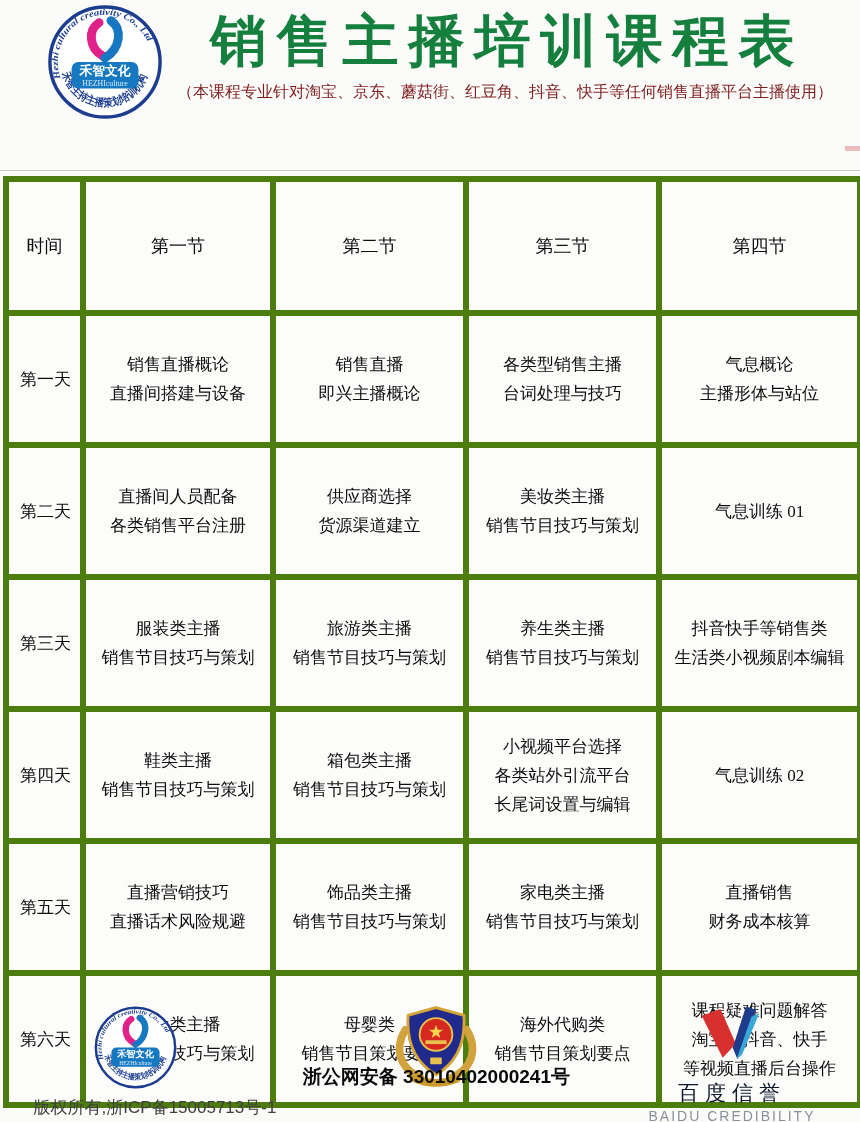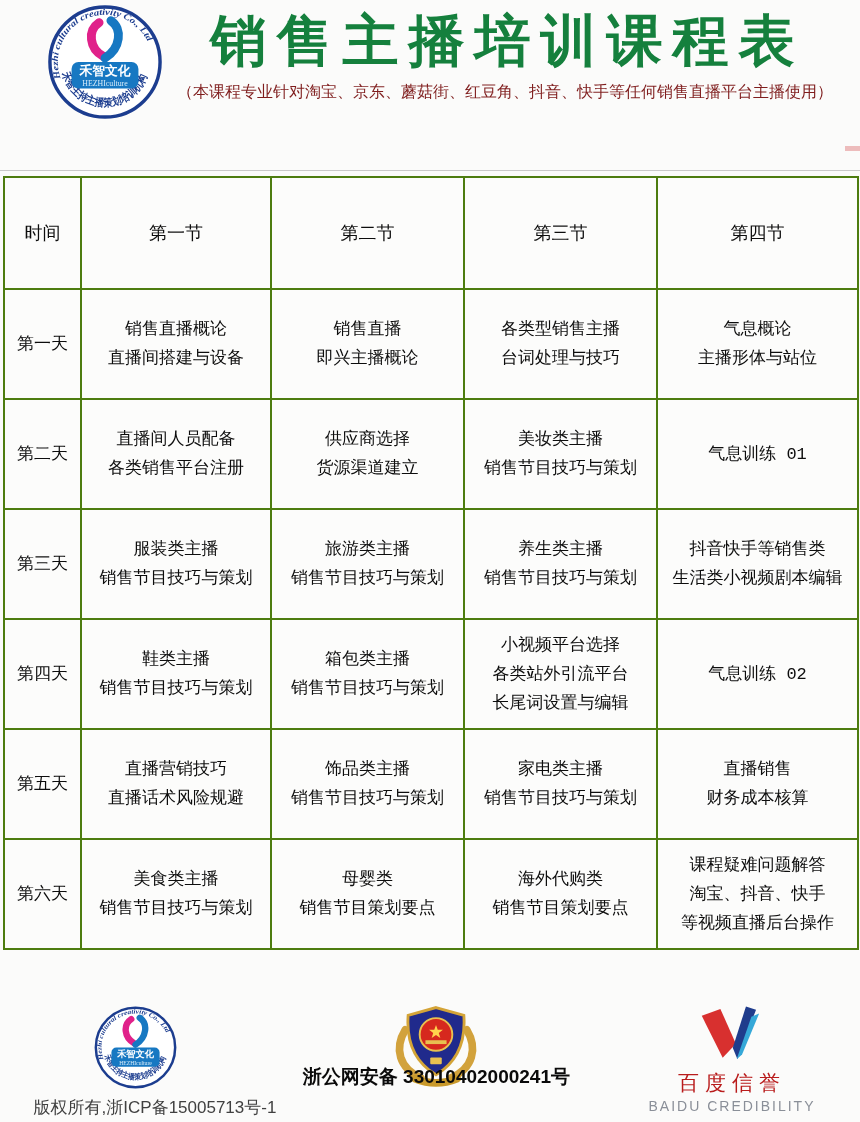--- a/index.html
+++ b/index.html
@@ -21,42 +21,42 @@
   }
   .thin-line { position:absolute; left:0; top:170px; width:860px; height:1px; background:#c9c9c9; }
   .red-mark { position:absolute; right:0; top:146px; width:15px; height:5px; background:#edbcbc; }
 
   
   table.schedule {
     position:absolute; left:3px; top:176px; width:854px;
     border-collapse:collapse; table-layout:fixed;
   }
   .schedule td {
-    border:2px solid #4d7c0f; text-align:center; vertical-align:middle;
-    padding:2px; color:#0d0d0d; background:#fcfcfb;font-family:Liberation Mono, monospace;
+    border:6px solid #4d7c0f; text-align:center; vertical-align:middle;
+    padding:11px; color:#0d0d0d; background:#fcfcfb;
   }
   .head-row td  { height:106px; font-size:18px; }
   .data-row td  { height:104px; font-size:17px; line-height:29px; white-space:pre-line; }
   .day-cell     { font-size:20px; white-space:nowrap !important;margin-left:36px; }
 
   
   .footer-text { font-family:"Liberation Sans","DejaVu Sans",sans-serif; }
   .hezhi-logo-small { position:absolute; left:93px; top:1005px; width:85px; height:85px; }
   .copyright {
     position:absolute; left:20px; top:1096px; width:270px; text-align:center;
     font-size:17px; color:#404040;
   }
   .police-badge { position:absolute; left:388px; top:1001px; width:96px; height:90px; }
   .police-text {
     position:absolute; left:290px; top:1064px; width:280px; text-align:right;
     font-size:19px; font-weight:bold; color:#0a0a0a;
   }
   .baidu-group { position:absolute; left:648px; top:1005px; width:168px; text-align:center; }
   .baidu-v { width:74px; height:62px; display:block; margin:0 auto; }
-  .baidu-cn { font-size:21px; letter-spacing:6px; color:#b91c1c; margin-top:2px; }
+  .baidu-cn { font-size:21px; letter-spacing:6px; color:#0f172a; margin-top:12px; }
   .baidu-en { font-size:14px; letter-spacing:2px; color:#8a8f98; margin-top:1px; }
   .baidu-cert { font-size:20px; font-weight:bold; letter-spacing:2px; color:#0a0a0a; margin-top:6px; }
 </style>
 </head>
 <body>
 
 <svg width="0" height="0" style="position:absolute" aria-hidden="true">
   <defs>
     <symbol id="hezhi-logo" viewBox="0 0 120 120">
       <circle cx="60" cy="60" r="56" fill="#ffffff" stroke="#1c3d8f" stroke-width="3.5"></circle>

